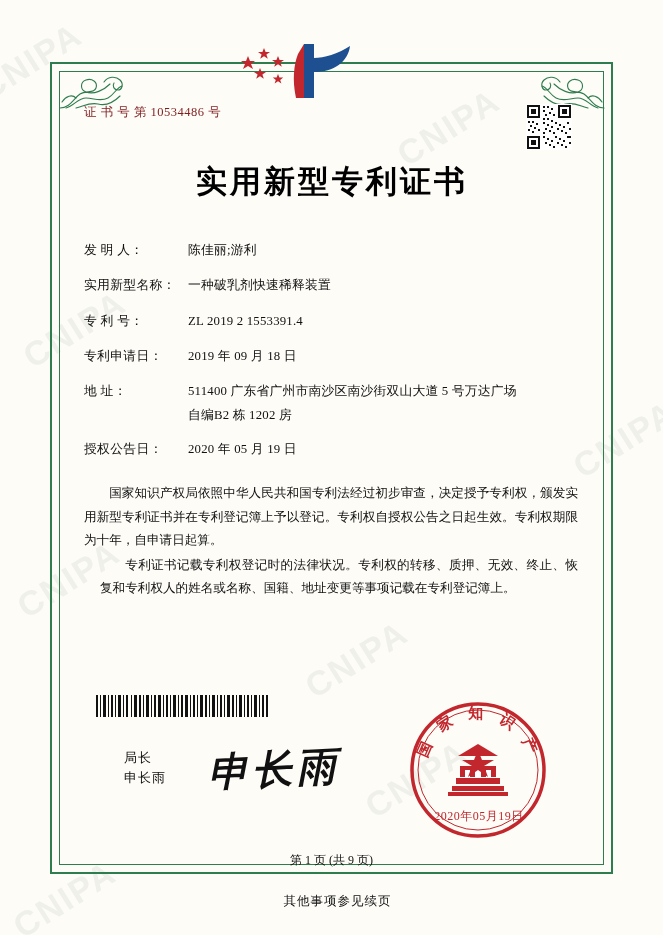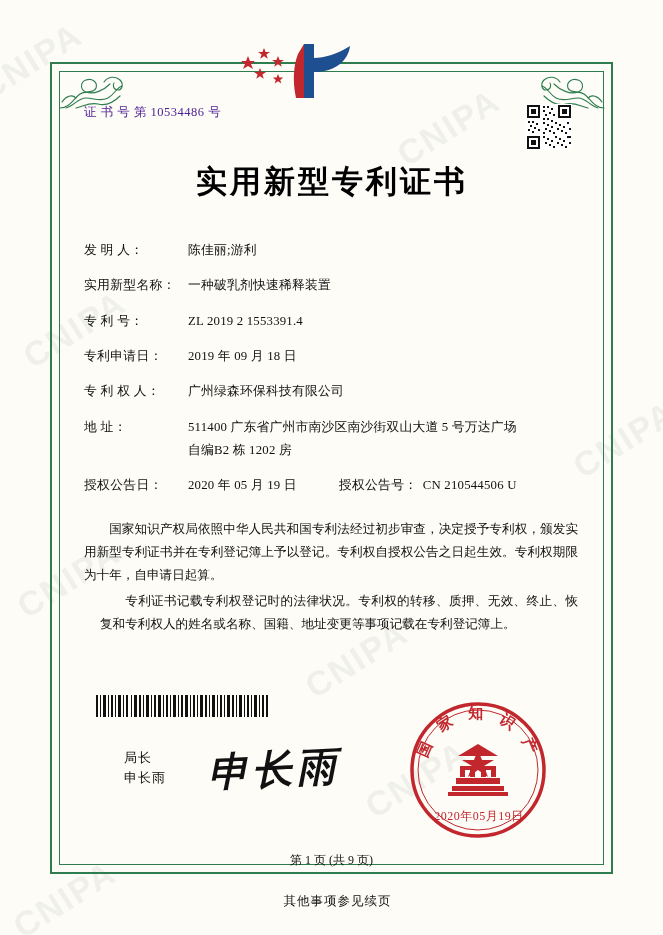--- a/index.html
+++ b/index.html
@@ -75,21 +75,21 @@
     position: absolute;
     left: 78px;
     top: 86px;
     width: 508px;
     z-index: 4;
   }
 
   .cert-no {
     font-size: 12.5px;
     letter-spacing: 0.5px;
-    color: #4c1d95;
+    color: #7f1d1d;
     margin: 18px 0 0 6px;
     font-family: "Liberation Serif", serif;
   }
 
   
   .logo-wrap {
     position: absolute;
     left: 238px;
     top: 40px;
     width: 120px;
@@ -390,39 +390,31 @@
     <div class="frow">
       <div class="flabel">专  利  号：</div>
       <div class="fvalue">ZL 2019 2 1553391.4</div>
     </div>
 
     <div class="frow">
       <div class="flabel">专利申请日：</div>
       <div class="fvalue">2019 年 09 月 18 日</div>
     </div>
 
-    <div class="frow">
-      <div class="flabel">专 利 权 人：</div>
-      <div class="fvalue">广州绿森环保科技有限公司</div>
-    </div>
 
     <div class="frow">
       <div class="flabel">地      址：</div>
       <div class="fvalue">511400 广东省广州市南沙区南沙街双山大道 5 号万达广场</div>
     </div>
     <div class="fvalue2">自编B2 栋 1202 房</div>
 
     <div class="frow-split">
       <div style="display:flex;">
         <div class="flabel">授权公告日：</div>
         <div class="fvalue">2020 年 05 月 19 日</div>
-      </div>
-      <div class="split-right">
-        <div class="flabel">授权公告号：</div>
-        <div class="fvalue">CN 210544506 U</div>
       </div>
     </div>
 
   </div>
 
   <div class="para">国家知识产权局依照中华人民共和国专利法经过初步审查，决定授予专利权，颁发实用新型专利证书并在专利登记簿上予以登记。专利权自授权公告之日起生效。专利权期限为十年，自申请日起算。</div>
   <div class="para">专利证书记载专利权登记时的法律状况。专利权的转移、质押、无效、终止、恢复和专利权人的姓名或名称、国籍、地址变更等事项记载在专利登记簿上。</div>
 
 </div>
 

